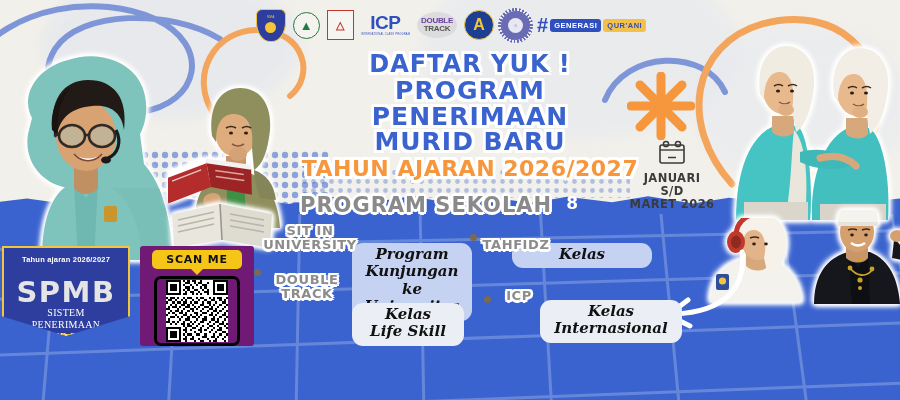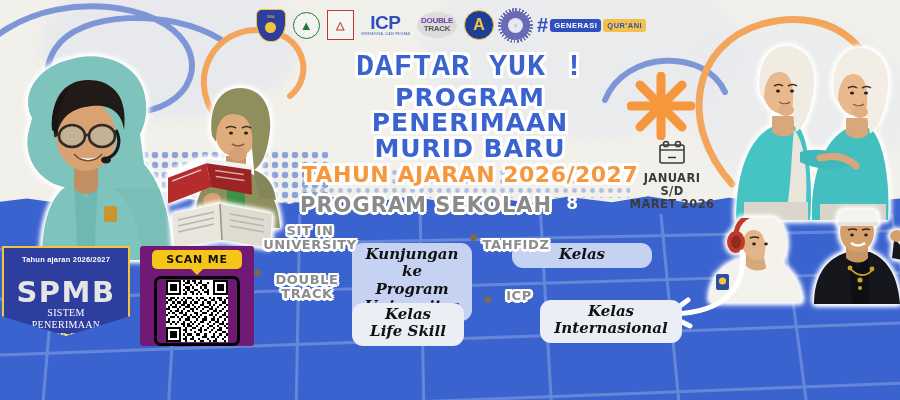--- a/index.html
+++ b/index.html
@@ -77,21 +77,21 @@
 
   
   .headline{position:absolute;left:295px;top:52px;width:350px;text-align:center;z-index:28;}
   .hl-line{
     font-family:"DejaVu Sans",sans-serif;font-weight:bold;color:#3a63cf;
     letter-spacing:1px;line-height:1.02;
     text-shadow:
       -2.6px -2.6px 0 #fff, 2.6px -2.6px 0 #fff, -2.6px 2.6px 0 #fff, 2.6px 2.6px 0 #fff,
       -3px 0 0 #fff, 3px 0 0 #fff, 0 -3px 0 #fff, 0 3px 0 #fff;
   }
-  .hl-1{font-size:30px;font-family:Liberation Mono, monospace;}
+  .hl-1{font-size:24px;}
   .hl-2{font-size:25px;margin-top:2px;}
   .hl-3{font-size:25px;}
   .hl-4{font-size:22px;color:#f7973d;margin-top:3px;letter-spacing:.5px;}
 
   
   .starburst{position:absolute;left:627px;top:72px;width:68px;height:68px;z-index:27;}
 
   
   .cal-block{position:absolute;left:618px;top:140px;width:108px;text-align:center;z-index:29;}
   .cal-icon{width:30px;height:25px;margin:0 auto 3px;position:relative;}
@@ -282,22 +282,22 @@
   <div class="prog-row">
     <span class="prog-title">PROGRAM SEKOLAH</span>
     <span class="prog-count">8</span>
   </div>
 
   <div class="bubble-label" style="left:262px;top:224px;width:96px;">
     <div>SIT IN</div>
     <div>UNIVERSITY</div>
   </div>
   <div class="script-card" style="left:352px;top:243px;width:120px;">
+    <div>Program</div>
     <div>Kunjungan ke</div>
-    <div>Program</div>
     <div>Universitas</div>
   </div>
 
   <div class="bubble-label" style="left:262px;top:273px;width:90px;">
     <div>DOUBLE</div>
     <div>TRACK</div>
   </div>
   <div class="script-card light" style="left:352px;top:303px;width:112px;">
     <div>Kelas</div>
     <div>Life Skill</div>

